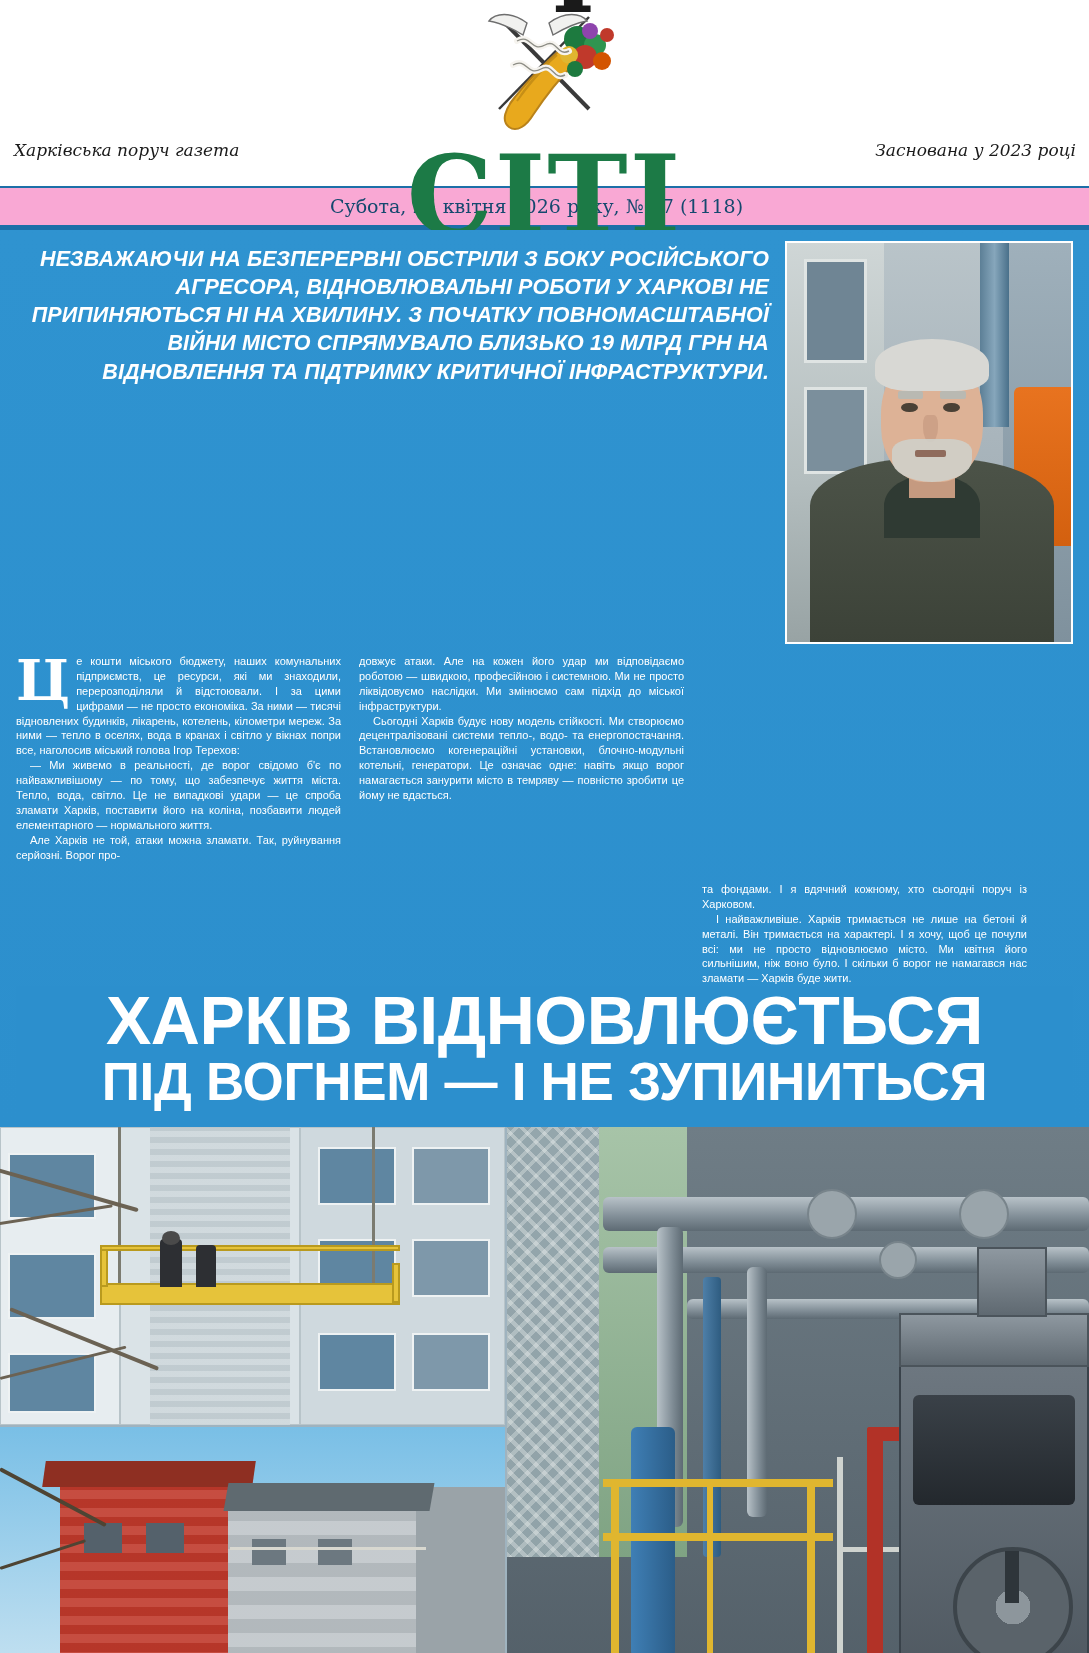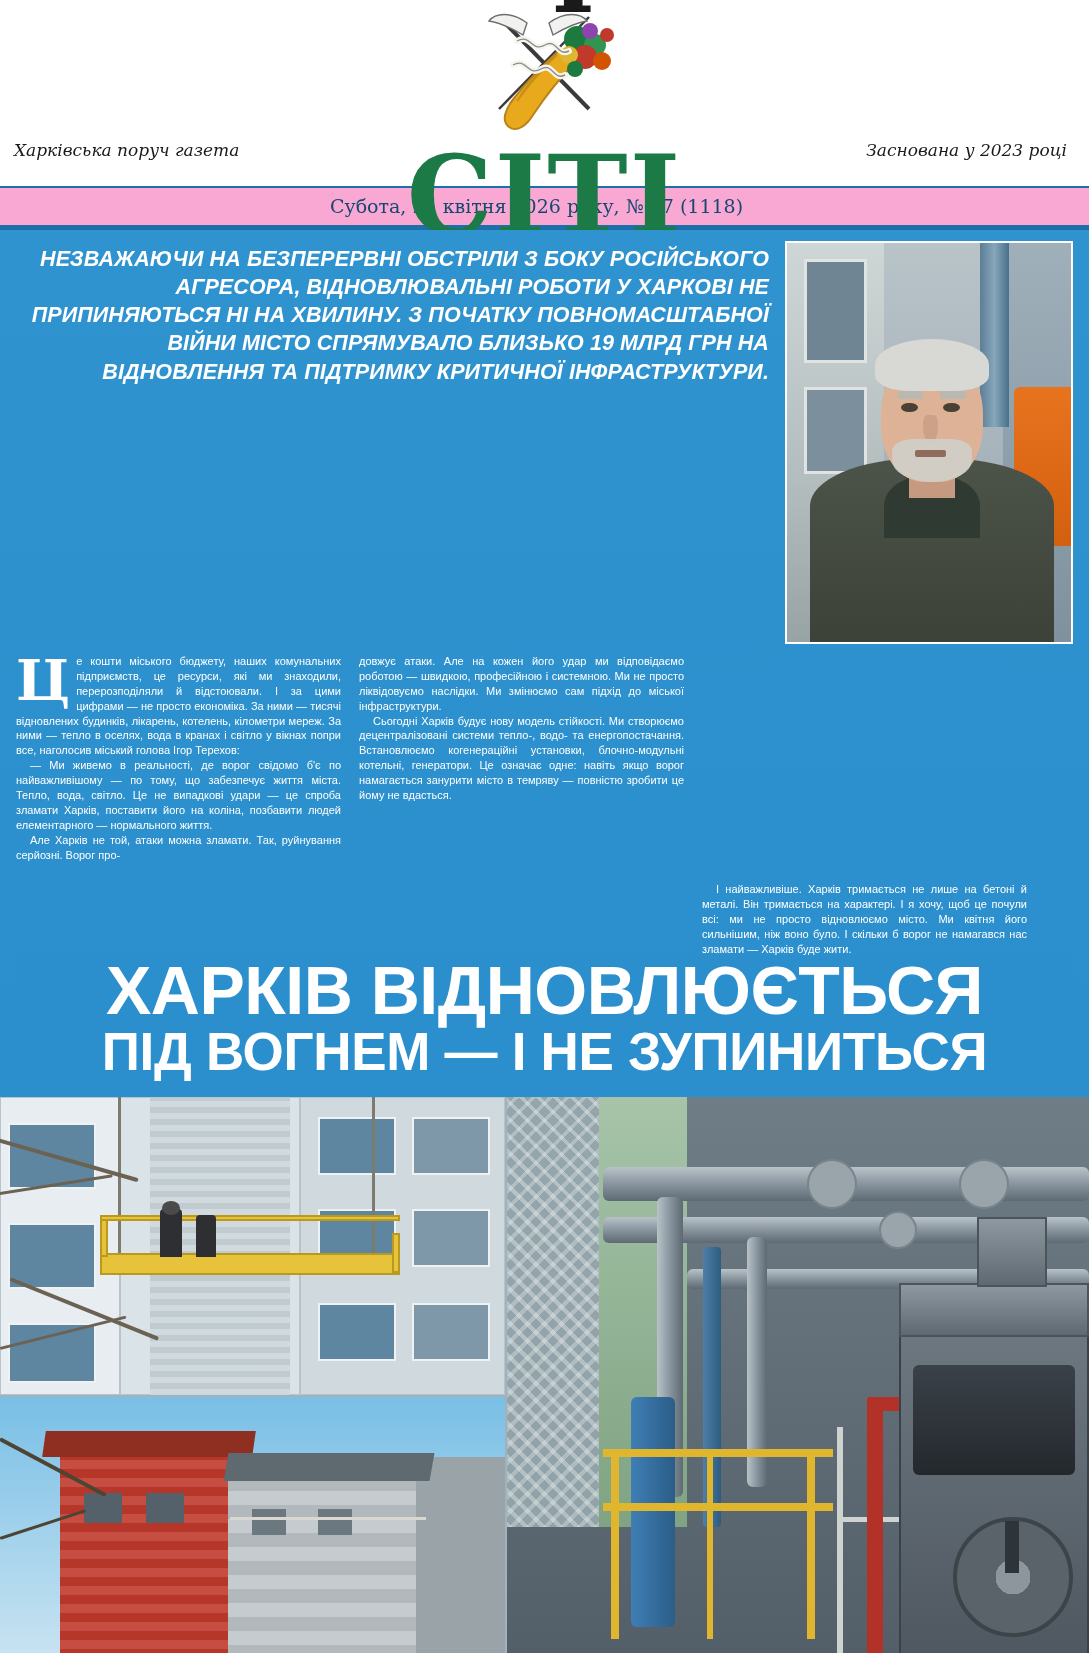--- a/index.html
+++ b/index.html
@@ -55,21 +55,21 @@
   }
   .masthead-sub {
     position: absolute;
     bottom: 26px;
     font-family: "DejaVu Serif", serif;
     font-style: italic;
     font-size: 17px;
     color: #1a1a1a;
   }
   .masthead-sub.left { left: 14px; }
-  .masthead-sub.right { right: 22px; }
+  .masthead-sub.right { right: 13px; }
 
   .rule-thin {
     height: 2px;
     background: #1c6fa8;
     margin: 0 0 0 0;
   }
   .dateline {
     text-align: center;
     font-family: "DejaVu Serif", serif;
     font-size: 19px;
@@ -349,20 +349,21 @@
       <p>Але Харків не той, атаки можна зламати. Так, руйнування серйозні. Ворог про-</p>
     </div>
 
     <div class="col col-2">
       <p class="noind">довжує атаки. Але на кожен його удар ми відповідаємо роботою — швидкою, професійною і системною. Ми не просто ліквідовуємо наслідки. Ми змінюємо сам підхід до міської інфраструктури.</p>
       <p>Сьогодні Харків будує нову модель стійкості. Ми створюємо децентралізовані системи тепло-, водо- та енергопостачання. Встановлюємо когенераційні установки, блочно-модульні котельні, генератори. Це означає одне: навіть якщо ворог намагається занурити місто в темряву — повністю зробити це йому не вдасться.</p>
     </div>
 
     <div class="col col-3">
       <div class="spacer"></div>
+      <p class="noind">та фондами. І я вдячний кожному, хто сьогодні поруч із Харковом.</p>
       <p>І найважливіше. Харків тримається не лише на бетоні й металі. Він тримається на характері. І я хочу, щоб це почули всі: ми не просто відновлюємо місто. Ми квітня його сильнішим, ніж воно було. І скільки б ворог не намагався нас зламати — Харків буде жити.</p>
     </div>
 
   </div>
 
   <div class="headline-wrap">
     <div class="headline-1">ХАРКІВ ВІДНОВЛЮЄТЬСЯ</div>
     <div class="headline-2">ПІД ВОГНЕМ — І НЕ ЗУПИНИТЬСЯ</div>
   </div>
 </section>

